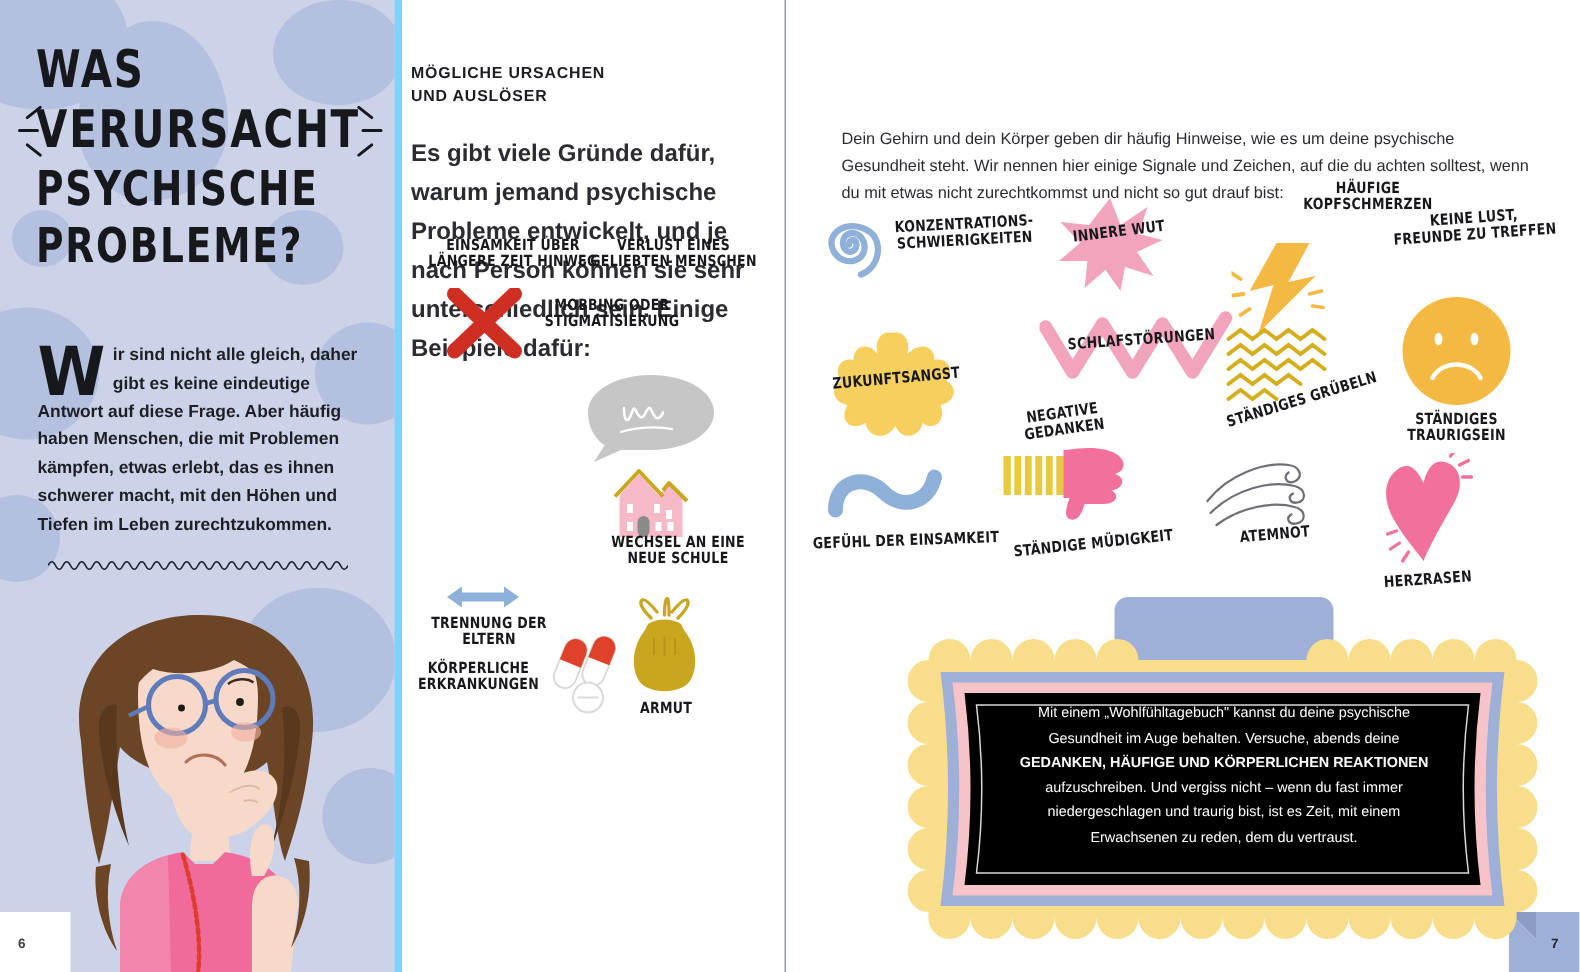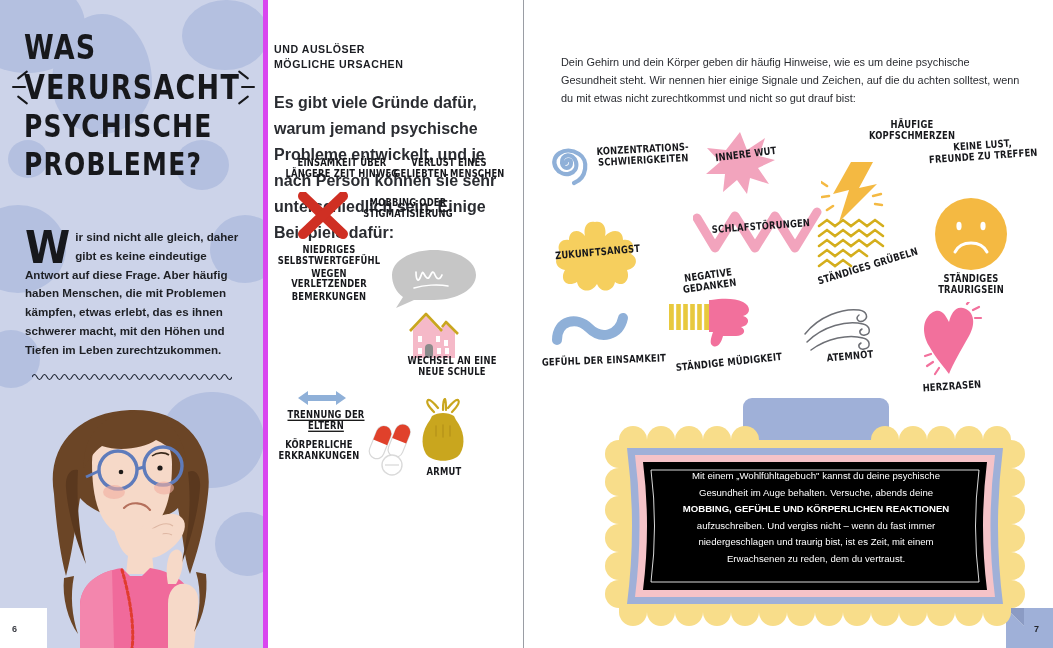--- a/index.html
+++ b/index.html
@@ -6,21 +6,21 @@
   body{
     width:1053px;height:648px;
     background:#ffffff;
     font-family:"Liberation Sans", sans-serif;
     overflow:hidden;
     position:relative;
   }
   .spread{position:absolute;inset:0;display:flex;}
 
   
-  .page-left{position:relative;width:523px;height:648px;background:#d946ef;flex:0 0 523px;}
+  .page-left{position:relative;width:523px;height:648px;background:#7dd3fc;flex:0 0 523px;}
   .left-panel{
     position:absolute;left:0;top:0;width:263px;height:648px;
     background:#ccd3e9;overflow:hidden;
   }
   .blob{position:absolute;background:#b4c0e0;border-radius:50%;}
   .blob.b1{width:120px;height:95px;left:-35px;top:-22px;border-radius:50% 50% 48% 52%;}
   .blob.b2{width:100px;height:120px;left:52px;top:14px;border-radius:50% 50% 52% 48% / 58% 58% 42% 42%;}
   .blob.b3{width:86px;height:70px;left:182px;top:0px;border-radius:52% 48% 50% 50%;}
   .blob.b4{width:96px;height:88px;left:-30px;top:205px;border-radius:50%;}
   .blob.b5{width:70px;height:68px;left:210px;top:215px;border-radius:50%;}
@@ -78,21 +78,21 @@
     transform:scaleY(1.22);transform-origin:center center;
     line-height:1.13;font-size:8.2px;text-align:center;
   }
 
   
   .gutter{position:absolute;left:523px;top:0;width:1px;height:648px;background:#9a9da4;z-index:30;}
 
   
   .page-right{position:relative;width:530px;height:648px;background:#ffffff;flex:0 0 530px;}
   .r-head{position:absolute;left:38px;top:40px;width:455px;}
-  .r-intro{position:absolute;left:38px;top:53px;width:460px;font-size:10.9px;line-height:1.66;color:#2a2c31;font-weight:500;}
+  .r-intro{position:absolute;left:38px;top:84px;width:460px;font-size:10.9px;line-height:1.66;color:#2a2c31;font-weight:500;}
 
   .sig{position:absolute;}
   .sig .hand{white-space:nowrap;}
 
   
   .tipp-wrap{position:absolute;left:82px;top:398px;width:420px;height:228px;}
   .tipp-tab{
     position:absolute;left:138px;top:0;width:146px;height:44px;
     background:#9fb0d8;border-radius:9px 9px 0 0;z-index:2;
   }
@@ -205,22 +205,22 @@
         <path d="M104 172 C108 186 112 202 114 222 C115 234 115 244 114 250" stroke="#e03c2e" stroke-width="3" fill="none" stroke-linecap="round" stroke-dasharray="3 2.6"></path>
 
         <path d="M56 178 C52 198 54 218 60 236 C50 222 44 200 46 180 Z" fill="#6b4526"></path>
         <path d="M178 174 C184 194 182 216 176 234 C186 218 190 196 188 176 Z" fill="#6b4526"></path>
       </g>
     </svg>
 
     <div class="midcol">
 
       <div style="position:absolute;left:6px;top:42px;width:230px;">
+        <div class="h-kicker">MÖGLICHE URSACHEN</div>
         <div class="h-kicker">UND AUSLÖSER</div>
-        <div class="h-kicker">MÖGLICHE URSACHEN</div>
       </div>
 
       <div class="body-txt" style="position:absolute;left:6px;top:90px;width:224px;">Es gibt viele Gründe dafür, warum jemand psychische Probleme entwickelt, und je nach Person können sie sehr unterschiedlich sein. Einige Beispiele dafür:</div>
 
       <div style="position:absolute;left:16px;top:160px;width:116px;">
         <div class="hand" style="font-size:8.4px;">EINSAMKEIT ÜBER LÄNGERE ZEIT HINWEG</div>
       </div>
 
       <div style="position:absolute;left:122px;top:160px;width:118px;">
         <div class="hand" style="font-size:8.4px;">VERLUST EINES GELIEBTEN MENSCHEN</div>
@@ -232,43 +232,40 @@
       </svg>
       <div style="position:absolute;left:88px;top:200px;width:104px;">
         <div class="hand" style="font-size:8.4px;">MOBBING ODER STIGMATISIERUNG</div>
       </div>
 
       <svg style="position:absolute;left:122px;top:248px;width:88px;height:62px;" viewBox="0 0 88 62">
         <path d="M44 2 C68 2 86 13 86 27 C86 41 68 52 44 52 L24 52 L6 60 L13 49 C6 44 2 36 2 27 C2 13 20 2 44 2 Z" fill="#c6c6c6"></path>
         <path d="M26 24 C26 32 28 34 30 30 C32 26 32 22 34 26 C36 30 38 32 40 28 C42 24 43 22 45 27 C47 32 50 32 52 27" stroke="#ffffff" stroke-width="1.7" fill="none" stroke-linecap="round"></path>
         <path d="M24 40 C34 37 48 36 58 38" stroke="#ffffff" stroke-width="1.5" fill="none" stroke-linecap="round"></path>
       </svg>
-      <div style="position:absolute;left:6px;top:250px;width:110px;">
-        <div class="hand" style="font-size:8.4px;">NIEDRIGES SELBSTWERTGEFÜHL WEGEN VERLETZENDER BEMERKUNGEN</div>
-      </div>
 
       <svg style="position:absolute;left:138px;top:310px;width:56px;height:52px;" viewBox="0 0 56 52">
         <path d="M7 20 L20 6 L33 20 L40 13 L49 22 L49 48 L7 48 Z" fill="#f5b9c8"></path>
         <path d="M4 21 L20 4 L36 21 M36 17 L40 12 L52 24" stroke="#c9a61e" stroke-width="2.6" fill="none" stroke-linejoin="round"></path>
         <rect x="19" y="34" width="8" height="14" rx="4" fill="#8a8a8a"></rect>
         <rect x="12" y="26" width="4" height="6" fill="#ffffff"></rect>
         <rect x="30" y="26" width="4" height="6" fill="#ffffff"></rect>
         <rect x="38" y="30" width="4" height="6" fill="#ffffff"></rect>
         <rect x="12" y="38" width="4" height="6" fill="#ffffff"></rect>
         <rect x="31" y="38" width="4" height="6" fill="#ffffff"></rect>
         <rect x="39" y="38" width="4" height="6" fill="#ffffff"></rect>
       </svg>
       <div style="position:absolute;left:132px;top:358px;width:104px;">
         <div class="hand" style="font-size:8.4px;">WECHSEL AN EINE NEUE SCHULE</div>
       </div>
 
       <svg style="position:absolute;left:14px;top:386px;width:80px;height:24px;" viewBox="0 0 80 24">
         <path d="M16 12 L26 5 L26 9 L54 9 L54 5 L64 12 L54 19 L54 15 L26 15 L26 19 Z" fill="#8fb0d8"></path>
       </svg>
-      <div style="position:absolute;left:6px;top:412px;width:104px;text-decoration:underline;">
+      <div style="position:absolute;left:6px;top:412px;width:104px;">
         <div class="hand" style="font-size:8.4px;">TRENNUNG DER ELTERN</div>
       </div>
 
       <svg style="position:absolute;left:96px;top:420px;width:60px;height:58px;" viewBox="0 0 60 58">
         <g transform="rotate(22 18 22)">
           <rect x="9" y="6" width="15" height="34" rx="7.5" fill="#ffffff" stroke="#d8d8d8" stroke-width="1.2"></rect>
           <path d="M9 23 L9 13.5 A7.5 7.5 0 0 1 24 13.5 L24 23 Z" fill="#e0412b"></path>
         </g>
         <g transform="rotate(22 36 20)">
           <rect x="28" y="4" width="15" height="34" rx="7.5" fill="#ffffff" stroke="#d8d8d8" stroke-width="1.2"></rect>
@@ -508,21 +505,21 @@
 
         <path d="M22 22 L398 22 Q388 100 398 178 L22 178 Q32 100 22 22 Z" fill="#9fb0d8"></path>
 
         <path d="M30 29 L390 29 Q381 100 390 171 L30 171 Q39 100 30 29 Z" fill="#f5c3c8"></path>
 
         <path d="M38 36 L382 36 Q374 100 382 164 L38 164 Q46 100 38 36 Z" fill="#000000"></path>
 
         <path d="M46 44 L374 44 Q367 100 374 156 L46 156 Q53 100 46 44 Z" fill="none" stroke="#ffffff" stroke-width="1" opacity="0.85"></path>
       </svg>
 
-      <div class="tipp-text"><span>Mit einem „Wohlfühltagebuch" kannst du deine psychische Gesundheit im Auge behalten. Versuche, abends deine </span><b>MOBBING, GEFÜHLE UND KÖRPERLICHEN REAKTIONEN</b><span> aufzuschreiben. Und vergiss nicht – wenn du fast immer niedergeschlagen und traurig bist, ist es Zeit, mit einem Erwachsenen zu reden, dem du vertraust.</span></div>
+      <div class="tipp-text"><span>Mit einem „Wohlfühltagebuch" kannst du deine psychische Gesundheit im Auge behalten. Versuche, abends deine </span><b>GEDANKEN, HÄUFIGE UND KÖRPERLICHEN REAKTIONEN</b><span> aufzuschreiben. Und vergiss nicht – wenn du fast immer niedergeschlagen und traurig bist, ist es Zeit, mit einem Erwachsenen zu reden, dem du vertraust.</span></div>
     </div>
 
     <div class="pagenum right">
       <svg class="corner-fold" style="left:0;top:0;width:18px;height:18px;" viewBox="0 0 18 18">
         <path d="M0 0 L18 18 L18 0 Z" fill="#ffffff"></path>
         <path d="M18 0 L18 18 L0 0 Z" fill="#8b9bc4"></path>
       </svg>
       <span>7</span>
     </div>
   </div>

